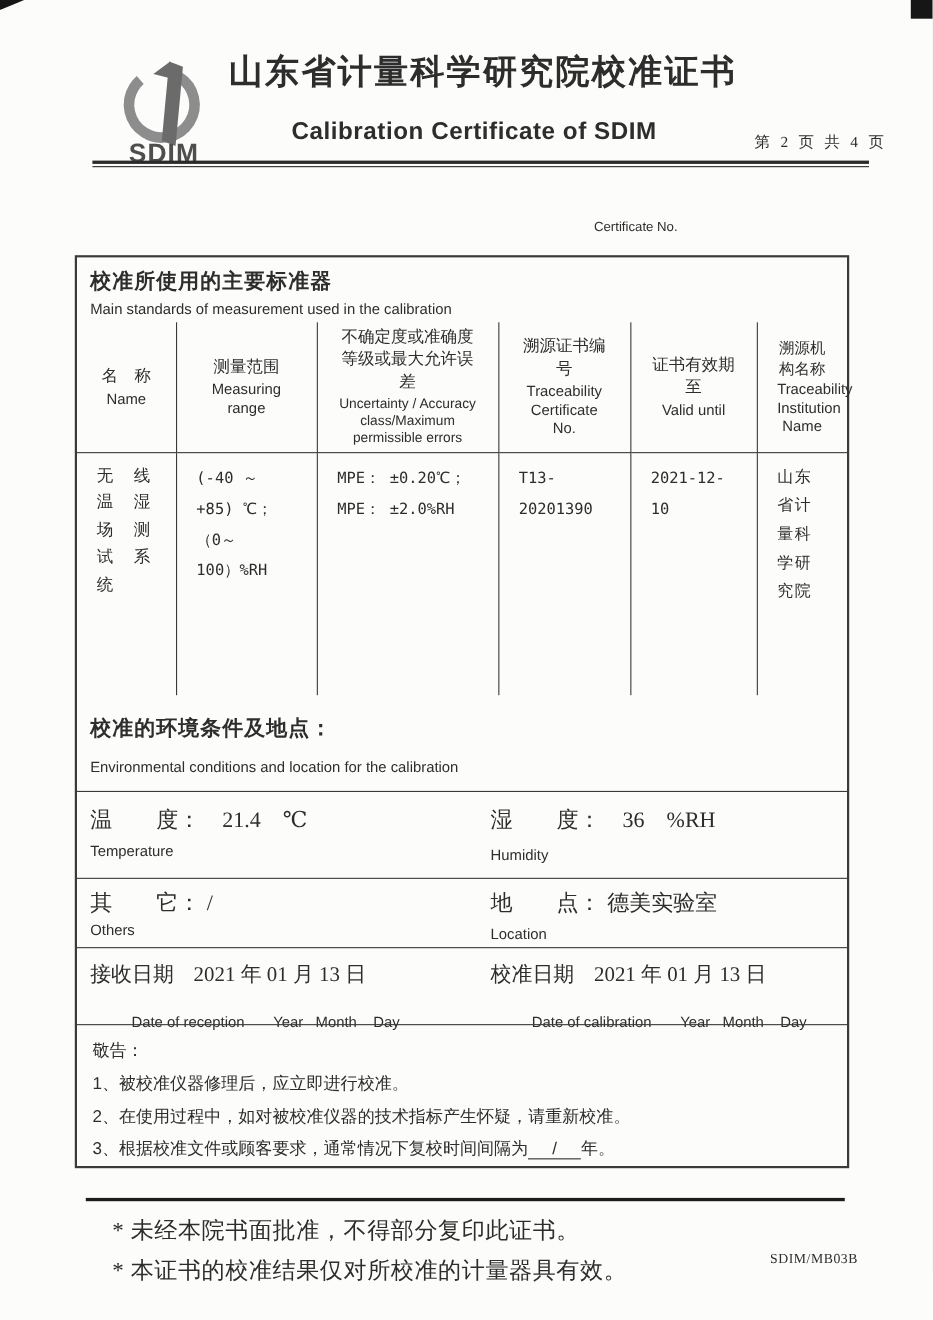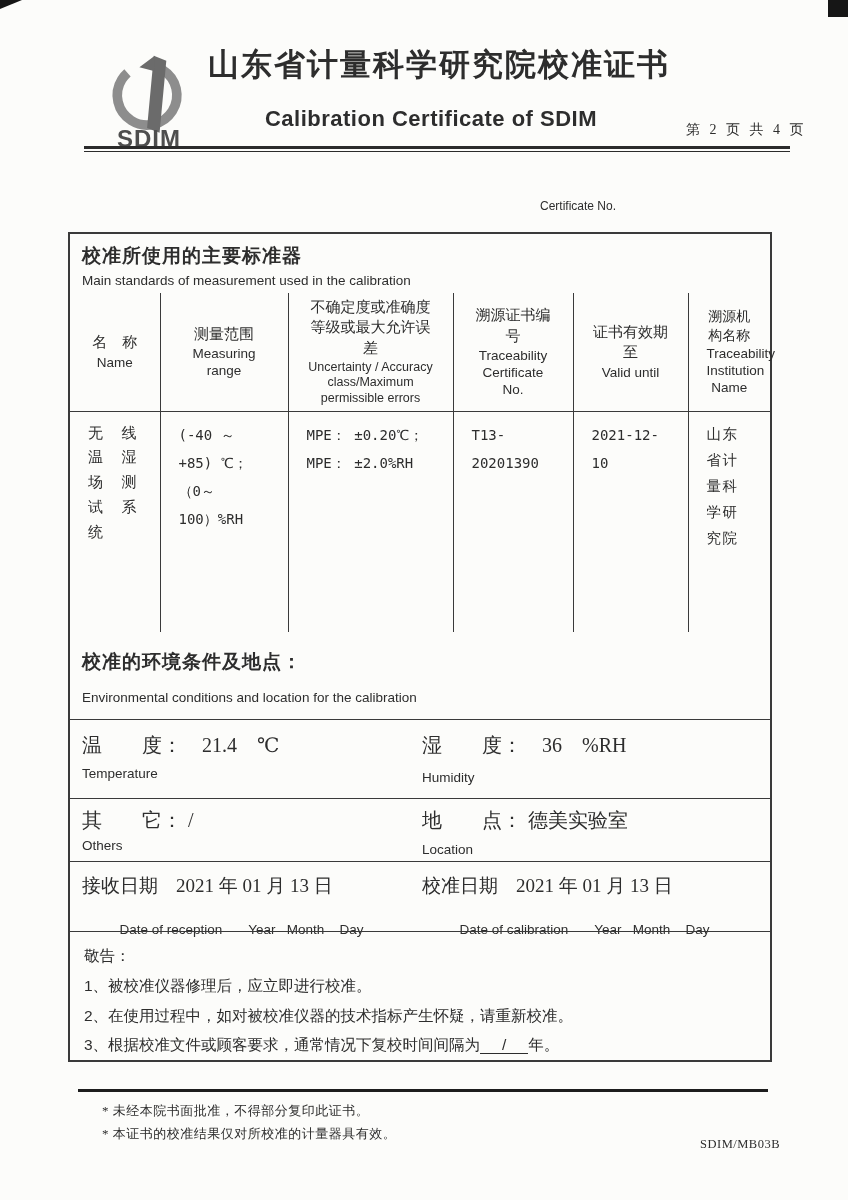--- a/index.html
+++ b/index.html
@@ -47,38 +47,38 @@
   .cell-inst{font-size:14.5px;letter-spacing:1.5px;line-height:1.8;}
 
   .sec-env-title{height:92px;box-sizing:border-box;padding:17px 12px 0;}
   .sec-env-title .sec-title-en{margin-top:15px;}
 
   .hrow{border-top:1.5px solid #3a3a3a;box-sizing:border-box;display:flex;}
   .row-temp{height:85px;padding:12px 0 0 12px;}
   .row-others{height:67px;padding:8px 0 0 12px;}
   .row-dates{height:70px;padding:11px 0 0 12px;}
   .half-l{width:340px;flex:0 0 340px;}
-  .half-r{flex:1;}
+  .half-r{flex:1;margin-left:24px;}
   .line1{font-size:20px;white-space:nowrap;}
   .line1 .v{margin-left:20px;}
   .line1 .u{margin-left:20px;}
   .line2{font-family:"Liberation Sans","DejaVu Sans",sans-serif;font-size:13.5px;margin-top:7px;}
   .dateline{font-size:19px;white-space:nowrap;}
   .dateline .v{margin-left:18px;}
   .date-en{font-family:"Liberation Sans","DejaVu Sans",sans-serif;font-size:13.5px;margin-top:8px;white-space:pre;}
   .date-en .units{margin-left:26px;white-space:pre;}
 
   .sec-notice{flex:1;border-top:1.5px solid #3a3a3a;box-sizing:border-box;padding:9px 14px 0;
     font-family:"Liberation Sans","DejaVu Sans",sans-serif;font-size:15.5px;line-height:1.92;}
   .notice-blank{display:inline-block;min-width:48px;border-bottom:1.3px solid #2d2d2d;
     text-align:center;line-height:1.1;}
 
   
   .footer-rule{position:absolute;left:78px;top:1089px;width:690px;border-top:3px solid #1d1d1d;}
-  .footnotes{position:absolute;left:102px;top:1100px;font-size:13px;line-height:1.75;letter-spacing:.5px;}
+  .footnotes{position:absolute;left:102px;top:1100px;font-size:21px;line-height:1.75;letter-spacing:.5px;}
   .form-no{position:absolute;left:700px;top:1137px;font-size:12.5px;letter-spacing:.5px;}
 </style>
 </head>
 <body>
 
 <div class="page">
 
   <div class="corner-tl"></div>
   <div class="corner-tr"></div>
 

